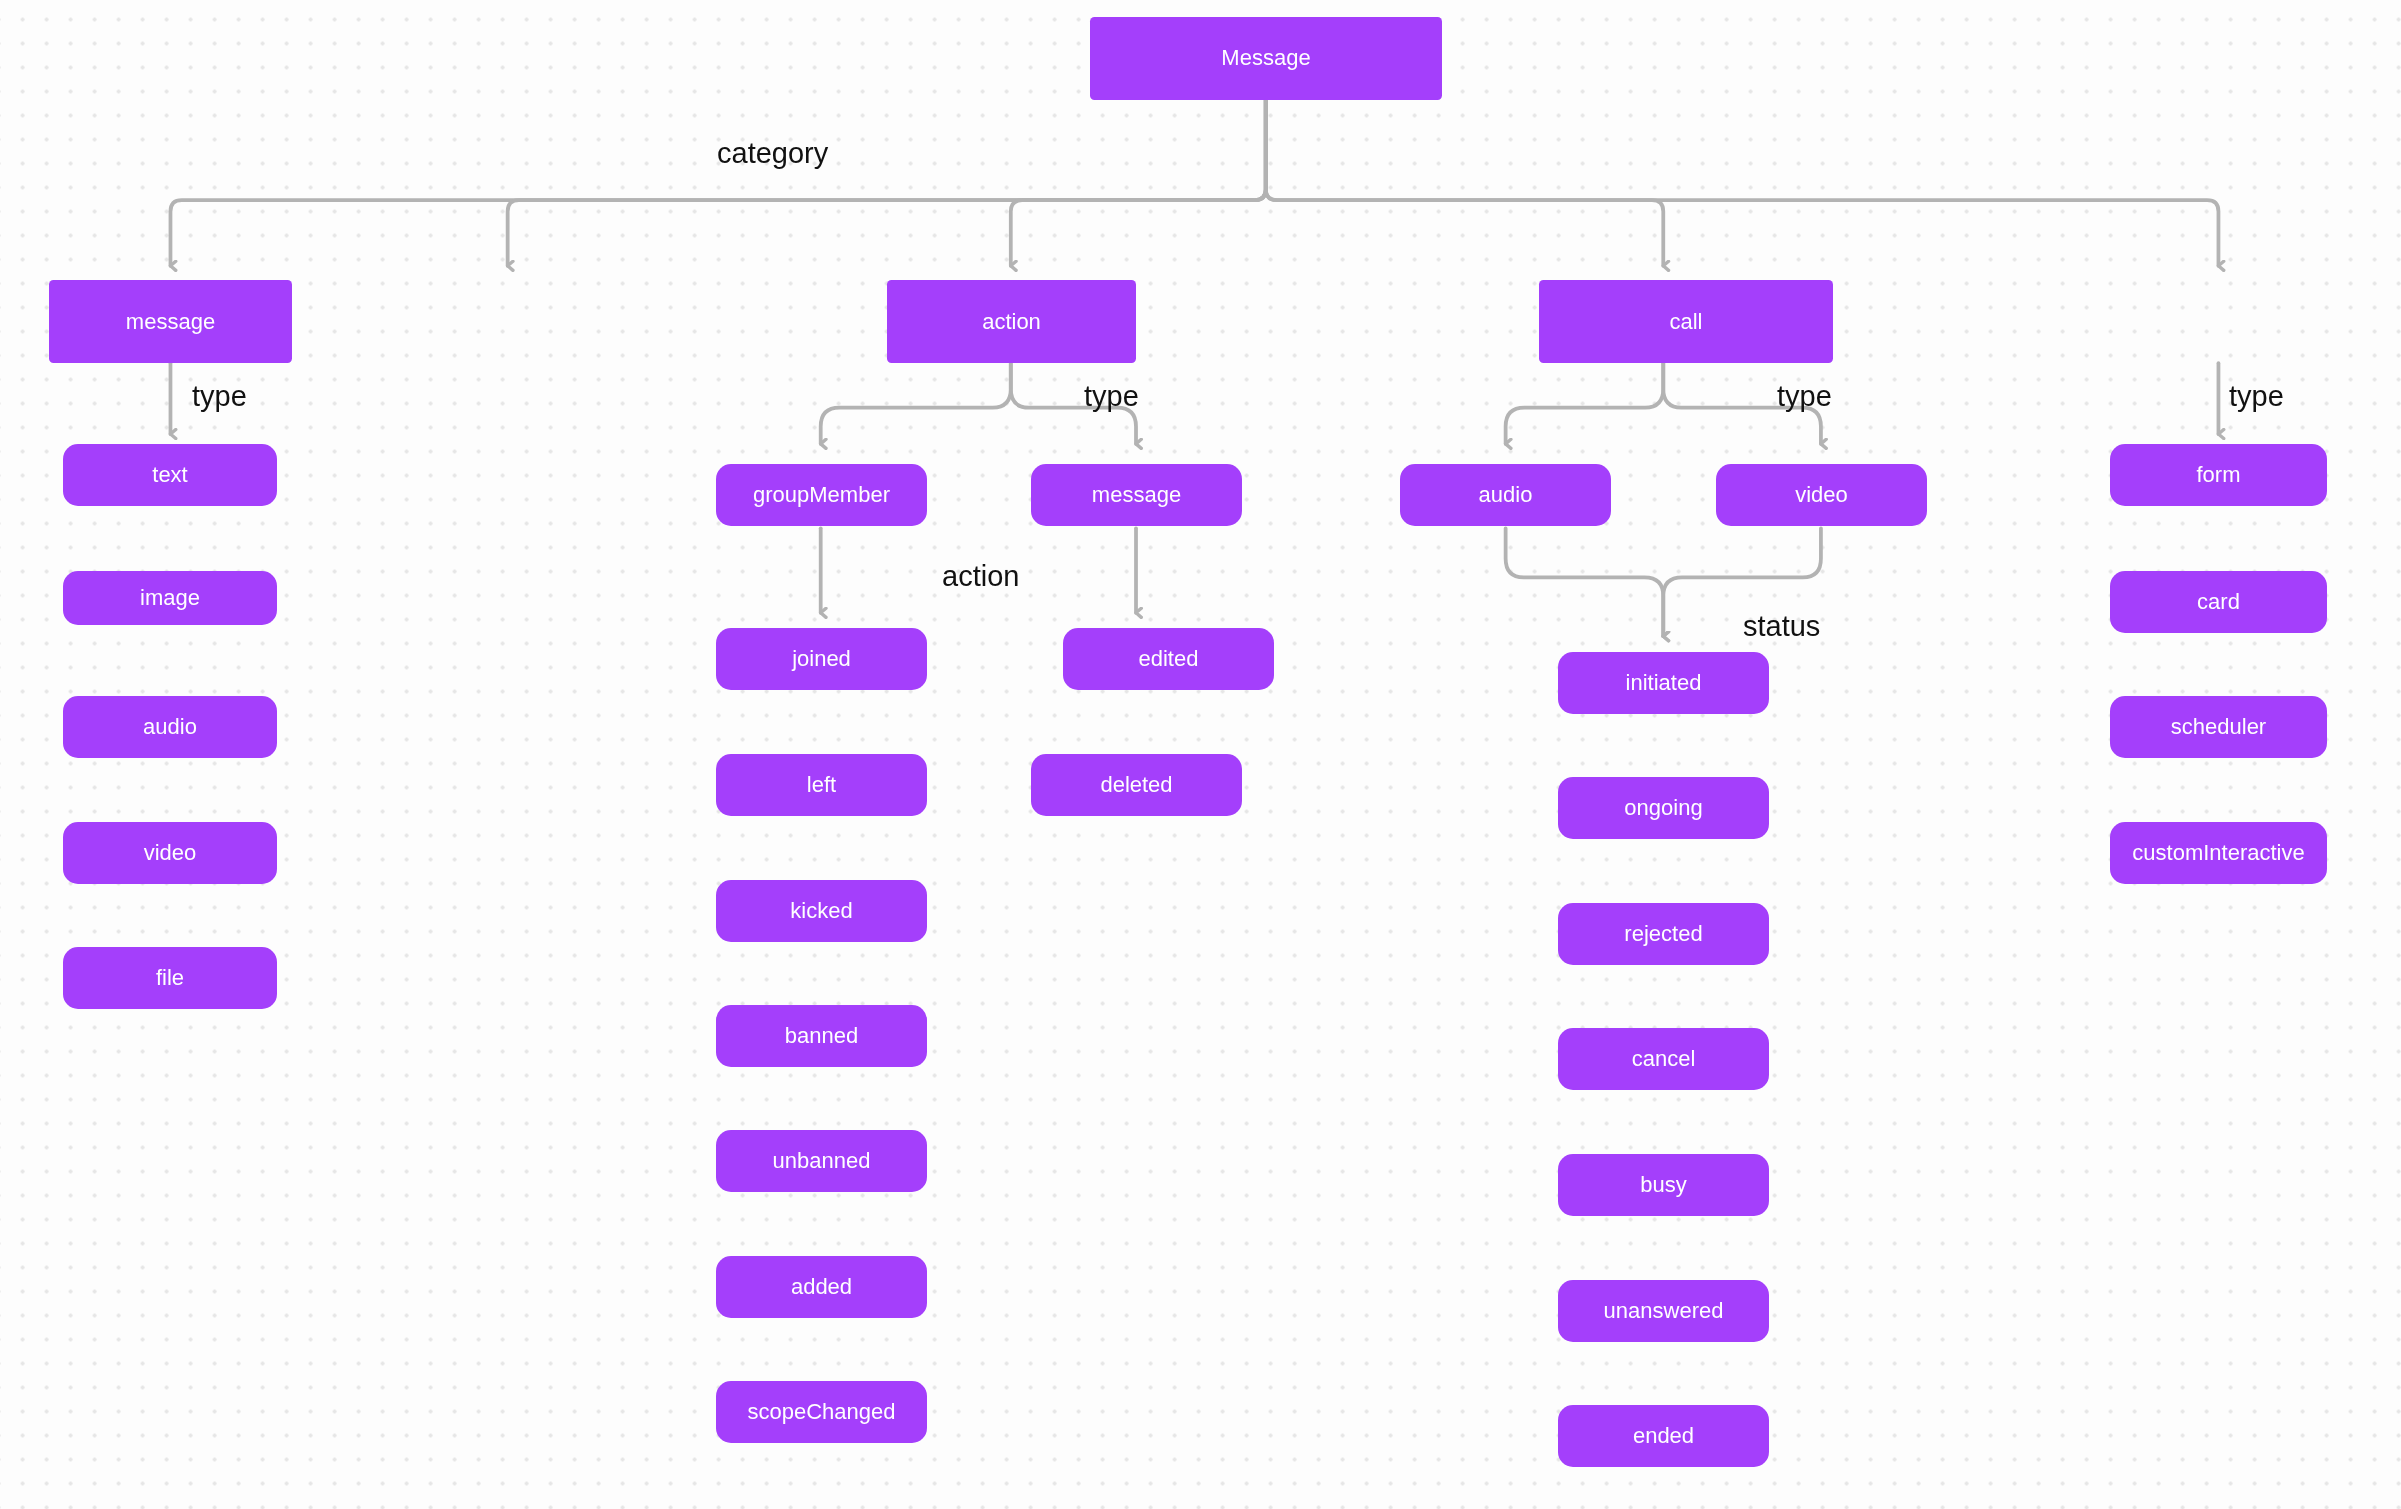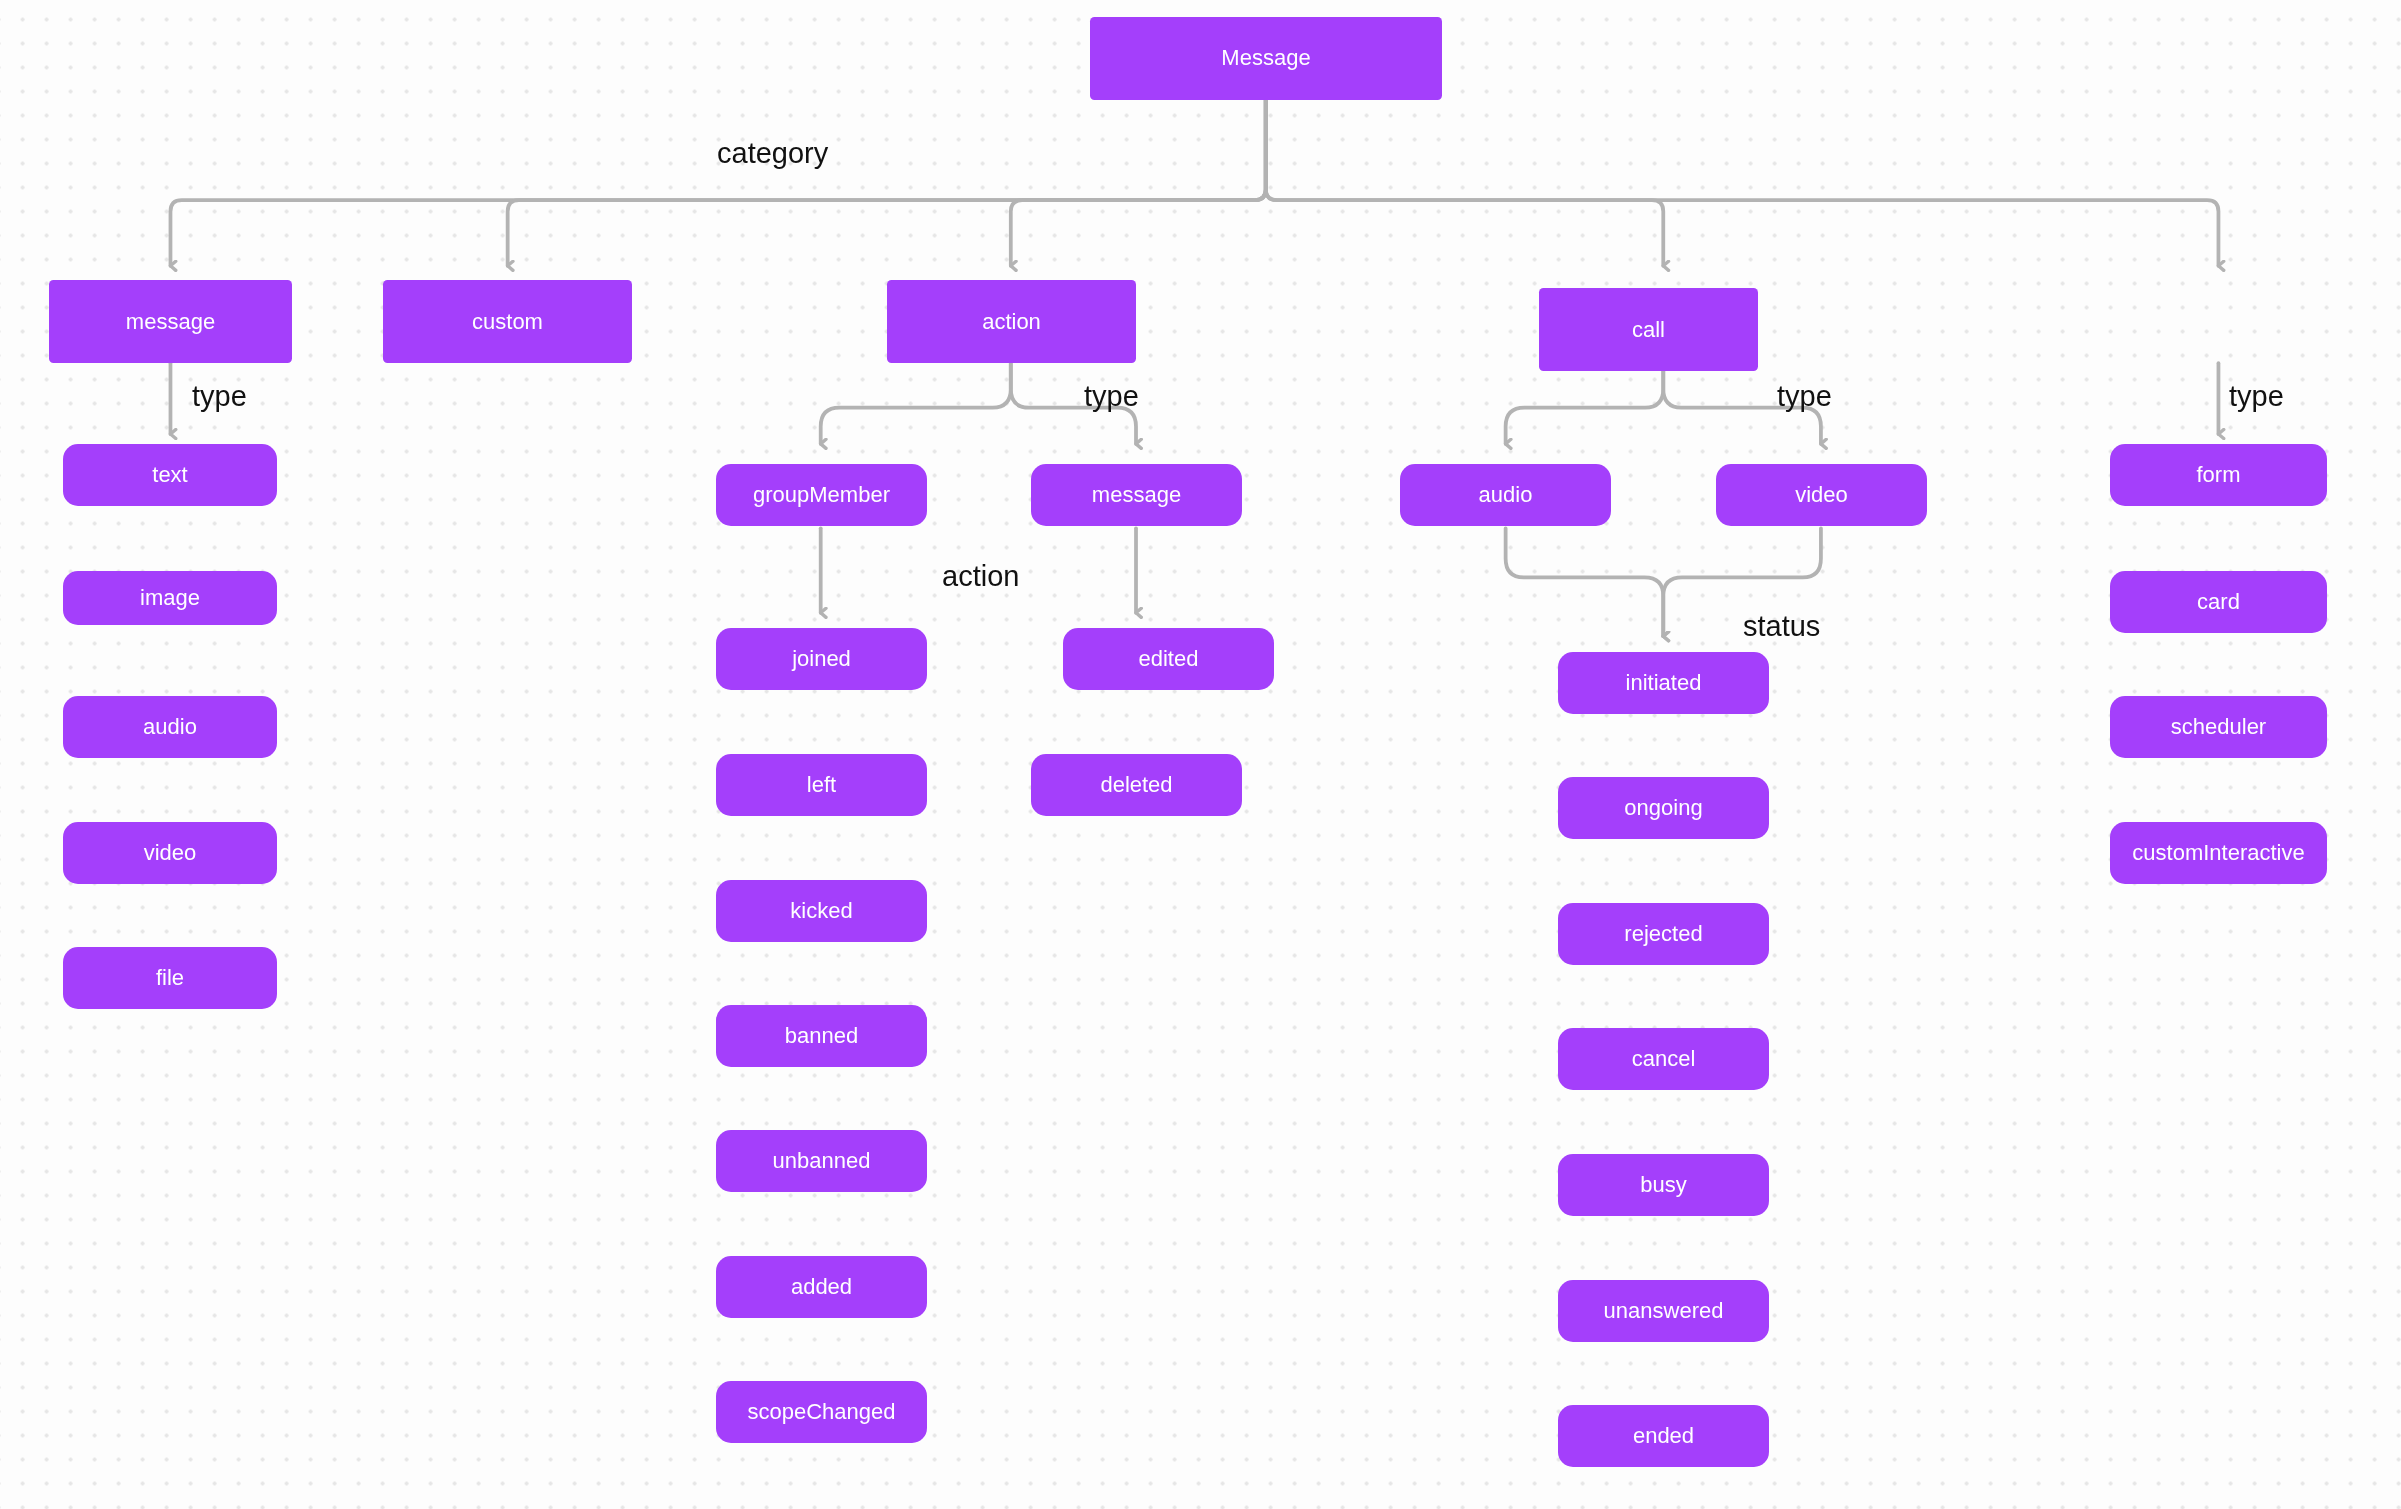--- a/index.html
+++ b/index.html
@@ -108,27 +108,24 @@
   <div class="edge-label" style="left:192px; top:382px;">type</div>
   <div class="edge-label" style="left:1084px; top:382px;">type</div>
   <div class="edge-label" style="left:1777px; top:382px;">type</div>
   <div class="edge-label" style="left:2229px; top:382px;">type</div>
   <div class="edge-label" style="left:942px; top:562px;">action</div>
   <div class="edge-label" style="left:1743px; top:612px;">status</div>
 
   <div class="node rect" style="left:49px; top:280px; width:243px; height:83px;">
     <span>message</span>
   </div>
-  <div class="node rect" style="left:383px; top:280px; width:249px; height:83px;">
-    <span>custom</span>
-  </div>
   <div class="node rect" style="left:887px; top:280px; width:249px; height:83px;">
     <span>action</span>
   </div>
-  <div class="node rect" style="left:1539px; top:288px; width:219px; height:83px;">
+  <div class="node rect" style="left:1539px; top:280px; width:294px; height:83px;">
     <span>call</span>
   </div>
 
   <div class="node pill" style="left:63px; top:444px; width:214px; height:62px;">
     <span>text</span>
   </div>
   <div class="node pill" style="left:63px; top:571px; width:214px; height:54px;">
     <span>image</span>
   </div>
   <div class="node pill" style="left:63px; top:696px; width:214px; height:62px;">

